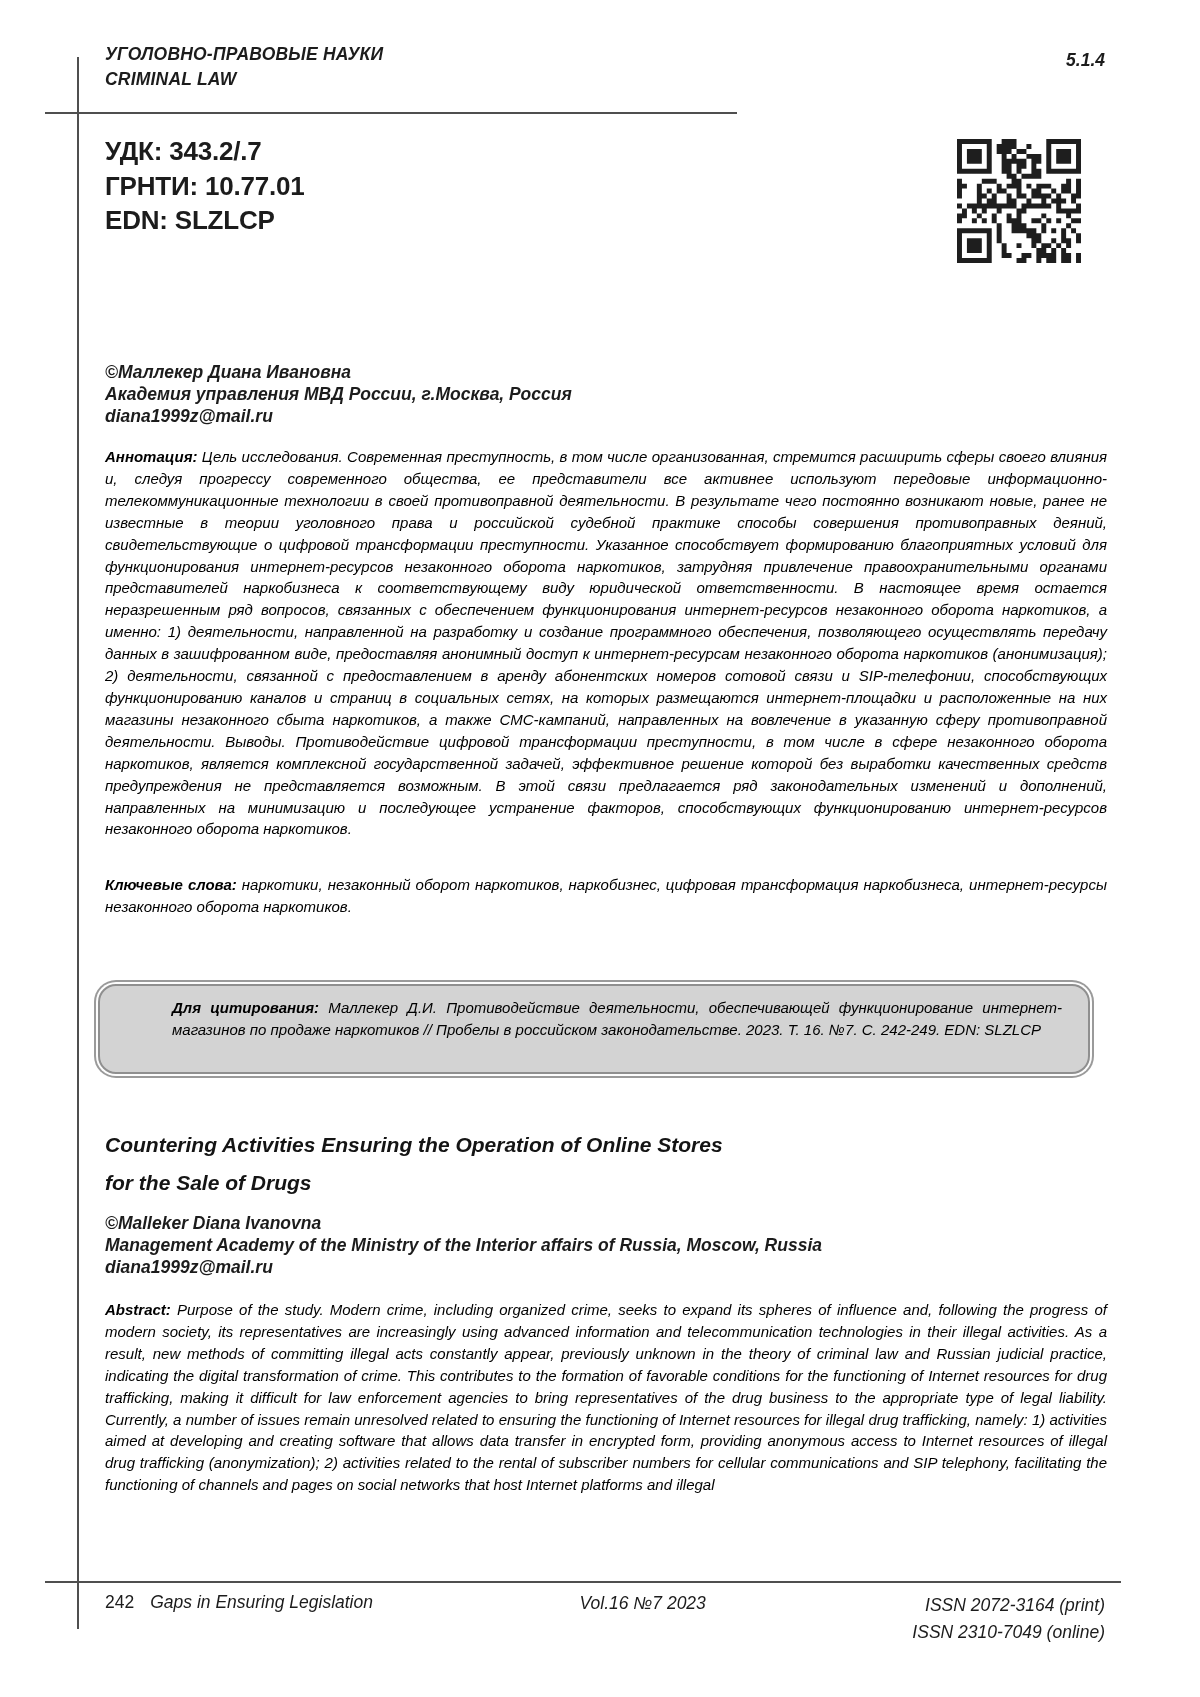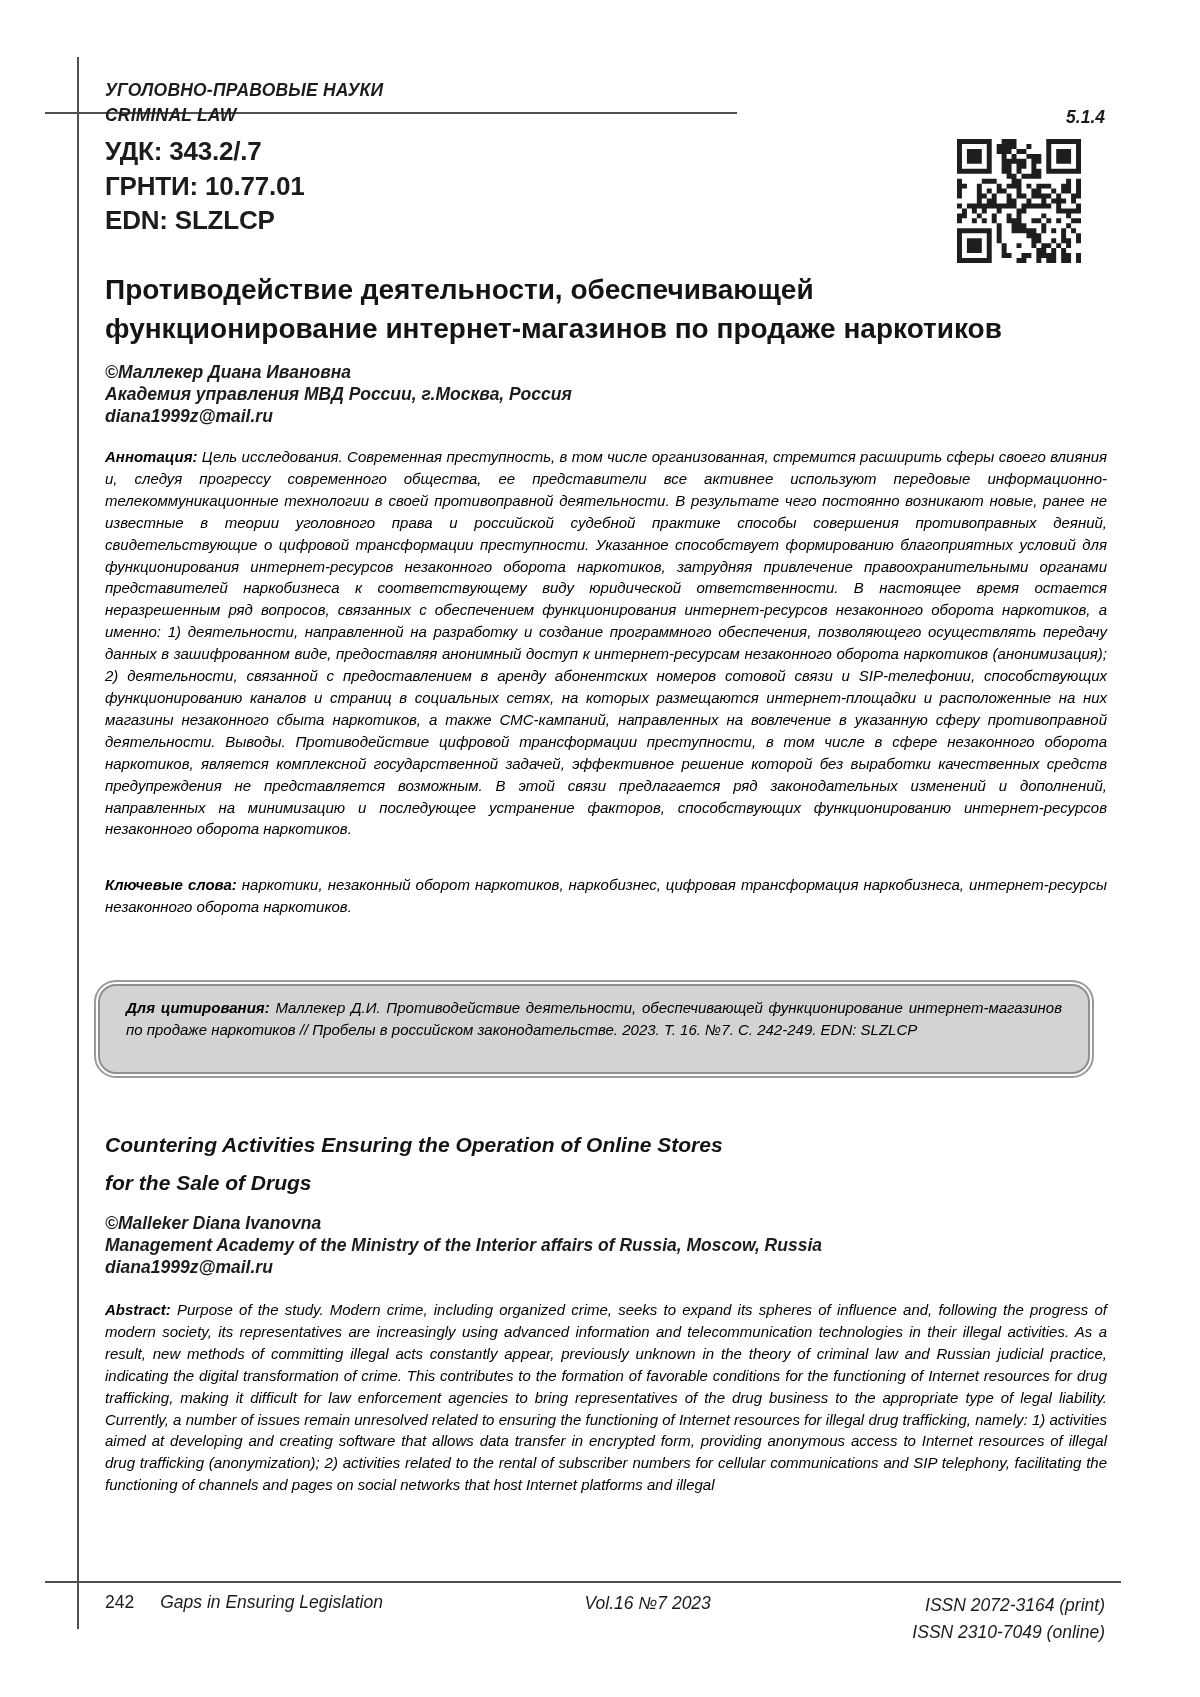--- a/index.html
+++ b/index.html
@@ -17,21 +17,21 @@
     position: absolute;
     left: 77px; top: 57px;
     width: 2px; height: 1572px;
     background: #4f4f4f;
   }
   .hrule { position: absolute; height: 2px; background: #4f4f4f; }
   .hrule-top { left: 45px; top: 112px; width: 692px; }
   .hrule-footer { left: 45px; top: 1581px; width: 1076px; }
 
   .header { position: absolute; left: 105px; top: 42px; width: 1000px;
-            display: flex; justify-content: space-between; align-items: flex-end; margin-top: 36px; }
+            display: flex; justify-content: space-between; align-items: flex-start; }
   .rubric { font-size: 17.5px; font-weight: bold; font-style: italic;
             line-height: 25px; letter-spacing: .2px; }
   .section-code { font-size: 17.5px; font-weight: bold; font-style: italic; padding-top: 8px; }
 
   .meta { position: absolute; left: 105px; top: 134px;
           font-size: 26px; font-weight: bold; line-height: 34.5px; letter-spacing: -.2px; }
 
   .qr { position: absolute; left: 957px; top: 139px; width: 124px; height: 124px; }
   .qr svg { width: 100%; height: 100%; fill: #1e1e1e; }
 
@@ -51,32 +51,32 @@
   .keywords-ru { position: absolute; left: 105px; top: 874px; width: 1002px; }
 
   .cite-box {
     position: absolute; left: 98px; top: 984px; width: 992px; min-height: 90px;
     background: #d3d3d3;
     border: 2px solid #8f8f8f;
     border-radius: 18px;
     box-shadow: 0 0 0 2px #fdfdfd, 0 0 0 4px #9a9a9a;
     padding: 11px 26px 10px 26px;
   }
-  .cite-box .body-text { line-height: 22.3px; }
+  .cite-box .body-text { line-height: 22.3px; margin-left: 46px; }
 
   .title-en { position: absolute; left: 105px; top: 1126px; width: 1000px;
               font-size: 21px; font-weight: bold; font-style: italic;
               line-height: 38px; color: #141414; }
 
   .abstract-en { position: absolute; left: 105px; top: 1299px; width: 1002px; }
 
   .footer { position: absolute; left: 105px; top: 1592px; width: 1000px;
             display: flex; justify-content: space-between; align-items: flex-start;
             font-size: 17.5px; font-style: italic; }
-  .f-left { display: flex; gap: 26px; align-items: baseline; }
+  .f-left { display: flex; gap: 16px; align-items: baseline; }
   .pgnum { font-style: normal; }
   .f-center { padding-top: 1px; }
   .f-right { text-align: right; line-height: 27px; }
 </style>
 </head>
 <body>
 
 <div class="page">
 
   <div class="vline"></div>
@@ -95,21 +95,20 @@
     <div>ГРНТИ: 10.77.01</div>
     <div>EDN: SLZLCP</div>
   </div>
 
   <div class="qr">
     <svg id="qr-svg" viewBox="0 0 100 100">
         <path d="M0.00 0.00h4.00v4.00h-4.00zM4.00 0.00h4.00v4.00h-4.00zM8.00 0.00h4.00v4.00h-4.00zM12.00 0.00h4.00v4.00h-4.00zM16.00 0.00h4.00v4.00h-4.00zM20.00 0.00h4.00v4.00h-4.00zM24.00 0.00h4.00v4.00h-4.00zM36.00 0.00h4.00v4.00h-4.00zM40.00 0.00h4.00v4.00h-4.00zM44.00 0.00h4.00v4.00h-4.00zM72.00 0.00h4.00v4.00h-4.00zM76.00 0.00h4.00v4.00h-4.00zM80.00 0.00h4.00v4.00h-4.00zM84.00 0.00h4.00v4.00h-4.00zM88.00 0.00h4.00v4.00h-4.00zM92.00 0.00h4.00v4.00h-4.00zM96.00 0.00h4.00v4.00h-4.00zM0.00 4.00h4.00v4.00h-4.00zM24.00 4.00h4.00v4.00h-4.00zM32.00 4.00h4.00v4.00h-4.00zM36.00 4.00h4.00v4.00h-4.00zM40.00 4.00h4.00v4.00h-4.00zM44.00 4.00h4.00v4.00h-4.00zM56.00 4.00h4.00v4.00h-4.00zM72.00 4.00h4.00v4.00h-4.00zM96.00 4.00h4.00v4.00h-4.00zM0.00 8.00h4.00v4.00h-4.00zM8.00 8.00h4.00v4.00h-4.00zM12.00 8.00h4.00v4.00h-4.00zM16.00 8.00h4.00v4.00h-4.00zM24.00 8.00h4.00v4.00h-4.00zM32.00 8.00h4.00v4.00h-4.00zM36.00 8.00h4.00v4.00h-4.00zM40.00 8.00h4.00v4.00h-4.00zM48.00 8.00h4.00v4.00h-4.00zM52.00 8.00h4.00v4.00h-4.00zM72.00 8.00h4.00v4.00h-4.00zM80.00 8.00h4.00v4.00h-4.00zM84.00 8.00h4.00v4.00h-4.00zM88.00 8.00h4.00v4.00h-4.00zM96.00 8.00h4.00v4.00h-4.00zM0.00 12.00h4.00v4.00h-4.00zM8.00 12.00h4.00v4.00h-4.00zM12.00 12.00h4.00v4.00h-4.00zM16.00 12.00h4.00v4.00h-4.00zM24.00 12.00h4.00v4.00h-4.00zM36.00 12.00h4.00v4.00h-4.00zM44.00 12.00h4.00v4.00h-4.00zM56.00 12.00h4.00v4.00h-4.00zM60.00 12.00h4.00v4.00h-4.00zM64.00 12.00h4.00v4.00h-4.00zM72.00 12.00h4.00v4.00h-4.00zM80.00 12.00h4.00v4.00h-4.00zM84.00 12.00h4.00v4.00h-4.00zM88.00 12.00h4.00v4.00h-4.00zM96.00 12.00h4.00v4.00h-4.00zM0.00 16.00h4.00v4.00h-4.00zM8.00 16.00h4.00v4.00h-4.00zM12.00 16.00h4.00v4.00h-4.00zM16.00 16.00h4.00v4.00h-4.00zM24.00 16.00h4.00v4.00h-4.00zM36.00 16.00h4.00v4.00h-4.00zM40.00 16.00h4.00v4.00h-4.00zM44.00 16.00h4.00v4.00h-4.00zM48.00 16.00h4.00v4.00h-4.00zM52.00 16.00h4.00v4.00h-4.00zM60.00 16.00h4.00v4.00h-4.00zM64.00 16.00h4.00v4.00h-4.00zM72.00 16.00h4.00v4.00h-4.00zM80.00 16.00h4.00v4.00h-4.00zM84.00 16.00h4.00v4.00h-4.00zM88.00 16.00h4.00v4.00h-4.00zM96.00 16.00h4.00v4.00h-4.00zM0.00 20.00h4.00v4.00h-4.00zM24.00 20.00h4.00v4.00h-4.00zM36.00 20.00h4.00v4.00h-4.00zM40.00 20.00h4.00v4.00h-4.00zM48.00 20.00h4.00v4.00h-4.00zM52.00 20.00h4.00v4.00h-4.00zM60.00 20.00h4.00v4.00h-4.00zM72.00 20.00h4.00v4.00h-4.00zM96.00 20.00h4.00v4.00h-4.00zM0.00 24.00h4.00v4.00h-4.00zM4.00 24.00h4.00v4.00h-4.00zM8.00 24.00h4.00v4.00h-4.00zM12.00 24.00h4.00v4.00h-4.00zM16.00 24.00h4.00v4.00h-4.00zM20.00 24.00h4.00v4.00h-4.00zM24.00 24.00h4.00v4.00h-4.00zM36.00 24.00h4.00v4.00h-4.00zM40.00 24.00h4.00v4.00h-4.00zM48.00 24.00h4.00v4.00h-4.00zM60.00 24.00h4.00v4.00h-4.00zM64.00 24.00h4.00v4.00h-4.00zM72.00 24.00h4.00v4.00h-4.00zM76.00 24.00h4.00v4.00h-4.00zM80.00 24.00h4.00v4.00h-4.00zM84.00 24.00h4.00v4.00h-4.00zM88.00 24.00h4.00v4.00h-4.00zM92.00 24.00h4.00v4.00h-4.00zM96.00 24.00h4.00v4.00h-4.00zM40.00 28.00h4.00v4.00h-4.00zM44.00 28.00h4.00v4.00h-4.00zM52.00 28.00h4.00v4.00h-4.00zM56.00 28.00h4.00v4.00h-4.00zM60.00 28.00h4.00v4.00h-4.00zM64.00 28.00h4.00v4.00h-4.00zM0.00 32.00h4.00v4.00h-4.00zM20.00 32.00h4.00v4.00h-4.00zM24.00 32.00h4.00v4.00h-4.00zM28.00 32.00h4.00v4.00h-4.00zM44.00 32.00h4.00v4.00h-4.00zM48.00 32.00h4.00v4.00h-4.00zM88.00 32.00h4.00v4.00h-4.00zM96.00 32.00h4.00v4.00h-4.00zM0.00 36.00h4.00v4.00h-4.00zM4.00 36.00h4.00v4.00h-4.00zM16.00 36.00h4.00v4.00h-4.00zM32.00 36.00h4.00v4.00h-4.00zM40.00 36.00h4.00v4.00h-4.00zM44.00 36.00h4.00v4.00h-4.00zM48.00 36.00h4.00v4.00h-4.00zM56.00 36.00h4.00v4.00h-4.00zM64.00 36.00h4.00v4.00h-4.00zM68.00 36.00h4.00v4.00h-4.00zM72.00 36.00h4.00v4.00h-4.00zM84.00 36.00h4.00v4.00h-4.00zM88.00 36.00h4.00v4.00h-4.00zM96.00 36.00h4.00v4.00h-4.00zM0.00 40.00h4.00v4.00h-4.00zM16.00 40.00h4.00v4.00h-4.00zM24.00 40.00h4.00v4.00h-4.00zM32.00 40.00h4.00v4.00h-4.00zM36.00 40.00h4.00v4.00h-4.00zM48.00 40.00h4.00v4.00h-4.00zM60.00 40.00h4.00v4.00h-4.00zM64.00 40.00h4.00v4.00h-4.00zM76.00 40.00h4.00v4.00h-4.00zM84.00 40.00h4.00v4.00h-4.00zM88.00 40.00h4.00v4.00h-4.00zM96.00 40.00h4.00v4.00h-4.00zM0.00 44.00h4.00v4.00h-4.00zM16.00 44.00h4.00v4.00h-4.00zM20.00 44.00h4.00v4.00h-4.00zM28.00 44.00h4.00v4.00h-4.00zM40.00 44.00h4.00v4.00h-4.00zM48.00 44.00h4.00v4.00h-4.00zM52.00 44.00h4.00v4.00h-4.00zM60.00 44.00h4.00v4.00h-4.00zM64.00 44.00h4.00v4.00h-4.00zM68.00 44.00h4.00v4.00h-4.00zM72.00 44.00h4.00v4.00h-4.00zM80.00 44.00h4.00v4.00h-4.00zM92.00 44.00h4.00v4.00h-4.00zM96.00 44.00h4.00v4.00h-4.00zM16.00 48.00h4.00v4.00h-4.00zM24.00 48.00h4.00v4.00h-4.00zM28.00 48.00h4.00v4.00h-4.00zM40.00 48.00h4.00v4.00h-4.00zM44.00 48.00h4.00v4.00h-4.00zM56.00 48.00h4.00v4.00h-4.00zM68.00 48.00h4.00v4.00h-4.00zM76.00 48.00h4.00v4.00h-4.00zM80.00 48.00h4.00v4.00h-4.00zM84.00 48.00h4.00v4.00h-4.00zM92.00 48.00h4.00v4.00h-4.00zM0.00 52.00h4.00v4.00h-4.00zM8.00 52.00h4.00v4.00h-4.00zM12.00 52.00h4.00v4.00h-4.00zM16.00 52.00h4.00v4.00h-4.00zM20.00 52.00h4.00v4.00h-4.00zM24.00 52.00h4.00v4.00h-4.00zM28.00 52.00h4.00v4.00h-4.00zM32.00 52.00h4.00v4.00h-4.00zM36.00 52.00h4.00v4.00h-4.00zM40.00 52.00h4.00v4.00h-4.00zM44.00 52.00h4.00v4.00h-4.00zM52.00 52.00h4.00v4.00h-4.00zM56.00 52.00h4.00v4.00h-4.00zM60.00 52.00h4.00v4.00h-4.00zM64.00 52.00h4.00v4.00h-4.00zM68.00 52.00h4.00v4.00h-4.00zM72.00 52.00h4.00v4.00h-4.00zM80.00 52.00h4.00v4.00h-4.00zM96.00 52.00h4.00v4.00h-4.00zM4.00 56.00h4.00v4.00h-4.00zM12.00 56.00h4.00v4.00h-4.00zM20.00 56.00h4.00v4.00h-4.00zM32.00 56.00h4.00v4.00h-4.00zM48.00 56.00h4.00v4.00h-4.00zM52.00 56.00h4.00v4.00h-4.00zM80.00 56.00h4.00v4.00h-4.00zM84.00 56.00h4.00v4.00h-4.00zM88.00 56.00h4.00v4.00h-4.00zM92.00 56.00h4.00v4.00h-4.00zM96.00 56.00h4.00v4.00h-4.00zM0.00 60.00h4.00v4.00h-4.00zM4.00 60.00h4.00v4.00h-4.00zM16.00 60.00h4.00v4.00h-4.00zM28.00 60.00h4.00v4.00h-4.00zM40.00 60.00h4.00v4.00h-4.00zM48.00 60.00h4.00v4.00h-4.00zM68.00 60.00h4.00v4.00h-4.00zM88.00 60.00h4.00v4.00h-4.00zM0.00 64.00h4.00v4.00h-4.00zM12.00 64.00h4.00v4.00h-4.00zM20.00 64.00h4.00v4.00h-4.00zM28.00 64.00h4.00v4.00h-4.00zM40.00 64.00h4.00v4.00h-4.00zM44.00 64.00h4.00v4.00h-4.00zM48.00 64.00h4.00v4.00h-4.00zM60.00 64.00h4.00v4.00h-4.00zM64.00 64.00h4.00v4.00h-4.00zM72.00 64.00h4.00v4.00h-4.00zM80.00 64.00h4.00v4.00h-4.00zM92.00 64.00h4.00v4.00h-4.00zM96.00 64.00h4.00v4.00h-4.00zM32.00 68.00h4.00v4.00h-4.00zM44.00 68.00h4.00v4.00h-4.00zM48.00 68.00h4.00v4.00h-4.00zM52.00 68.00h4.00v4.00h-4.00zM68.00 68.00h4.00v4.00h-4.00zM88.00 68.00h4.00v4.00h-4.00zM0.00 72.00h4.00v4.00h-4.00zM4.00 72.00h4.00v4.00h-4.00zM8.00 72.00h4.00v4.00h-4.00zM12.00 72.00h4.00v4.00h-4.00zM16.00 72.00h4.00v4.00h-4.00zM20.00 72.00h4.00v4.00h-4.00zM24.00 72.00h4.00v4.00h-4.00zM32.00 72.00h4.00v4.00h-4.00zM44.00 72.00h4.00v4.00h-4.00zM48.00 72.00h4.00v4.00h-4.00zM52.00 72.00h4.00v4.00h-4.00zM56.00 72.00h4.00v4.00h-4.00zM60.00 72.00h4.00v4.00h-4.00zM68.00 72.00h4.00v4.00h-4.00zM76.00 72.00h4.00v4.00h-4.00zM84.00 72.00h4.00v4.00h-4.00zM92.00 72.00h4.00v4.00h-4.00zM0.00 76.00h4.00v4.00h-4.00zM24.00 76.00h4.00v4.00h-4.00zM32.00 76.00h4.00v4.00h-4.00zM56.00 76.00h4.00v4.00h-4.00zM60.00 76.00h4.00v4.00h-4.00zM64.00 76.00h4.00v4.00h-4.00zM84.00 76.00h4.00v4.00h-4.00zM96.00 76.00h4.00v4.00h-4.00zM0.00 80.00h4.00v4.00h-4.00zM8.00 80.00h4.00v4.00h-4.00zM12.00 80.00h4.00v4.00h-4.00zM16.00 80.00h4.00v4.00h-4.00zM24.00 80.00h4.00v4.00h-4.00zM32.00 80.00h4.00v4.00h-4.00zM60.00 80.00h4.00v4.00h-4.00zM64.00 80.00h4.00v4.00h-4.00zM76.00 80.00h4.00v4.00h-4.00zM84.00 80.00h4.00v4.00h-4.00zM88.00 80.00h4.00v4.00h-4.00zM96.00 80.00h4.00v4.00h-4.00zM0.00 84.00h4.00v4.00h-4.00zM8.00 84.00h4.00v4.00h-4.00zM12.00 84.00h4.00v4.00h-4.00zM16.00 84.00h4.00v4.00h-4.00zM24.00 84.00h4.00v4.00h-4.00zM36.00 84.00h4.00v4.00h-4.00zM48.00 84.00h4.00v4.00h-4.00zM60.00 84.00h4.00v4.00h-4.00zM68.00 84.00h4.00v4.00h-4.00zM72.00 84.00h4.00v4.00h-4.00zM80.00 84.00h4.00v4.00h-4.00zM88.00 84.00h4.00v4.00h-4.00zM0.00 88.00h4.00v4.00h-4.00zM8.00 88.00h4.00v4.00h-4.00zM12.00 88.00h4.00v4.00h-4.00zM16.00 88.00h4.00v4.00h-4.00zM24.00 88.00h4.00v4.00h-4.00zM36.00 88.00h4.00v4.00h-4.00zM64.00 88.00h4.00v4.00h-4.00zM68.00 88.00h4.00v4.00h-4.00zM76.00 88.00h4.00v4.00h-4.00zM84.00 88.00h4.00v4.00h-4.00zM0.00 92.00h4.00v4.00h-4.00zM24.00 92.00h4.00v4.00h-4.00zM36.00 92.00h4.00v4.00h-4.00zM40.00 92.00h4.00v4.00h-4.00zM52.00 92.00h4.00v4.00h-4.00zM56.00 92.00h4.00v4.00h-4.00zM64.00 92.00h4.00v4.00h-4.00zM68.00 92.00h4.00v4.00h-4.00zM72.00 92.00h4.00v4.00h-4.00zM76.00 92.00h4.00v4.00h-4.00zM84.00 92.00h4.00v4.00h-4.00zM88.00 92.00h4.00v4.00h-4.00zM96.00 92.00h4.00v4.00h-4.00zM0.00 96.00h4.00v4.00h-4.00zM4.00 96.00h4.00v4.00h-4.00zM8.00 96.00h4.00v4.00h-4.00zM12.00 96.00h4.00v4.00h-4.00zM16.00 96.00h4.00v4.00h-4.00zM20.00 96.00h4.00v4.00h-4.00zM24.00 96.00h4.00v4.00h-4.00zM48.00 96.00h4.00v4.00h-4.00zM52.00 96.00h4.00v4.00h-4.00zM64.00 96.00h4.00v4.00h-4.00zM72.00 96.00h4.00v4.00h-4.00zM76.00 96.00h4.00v4.00h-4.00zM84.00 96.00h4.00v4.00h-4.00zM88.00 96.00h4.00v4.00h-4.00zM96.00 96.00h4.00v4.00h-4.00z"></path>
       </svg>
   </div>
 
-  <h1 class="title-ru"><span>Противодействие деятельности, обеспечивающей</span><br><span>функционирование интернет-магазинов по продаже наркотиков</span></h1>
 
   <div class="authors authors-ru">
     <div>©Маллекер Диана Ивановна</div>
     <div>Академия управления МВД России, г.Москва, Россия</div>
     <div>diana1999z@mail.ru</div>
   </div>
 
   <p class="body-text abstract-ru" lang="ru"><b class="lbl">Аннотация:</b><span> Цель исследования. Современная преступность, в том числе организованная, стремится расширить сферы своего влияния и, следуя прогрессу современного общества, ее представители все активнее используют передовые информационно-телекоммуникационные технологии в своей противоправной деятельности. В результате чего постоянно возникают новые, ранее не известные в теории уголовного права и российской судебной практике способы совершения противоправных деяний, свидетельствующие о цифровой трансформации преступности. Указанное способствует формированию благоприятных условий для функционирования интернет-ресурсов незаконного оборота наркотиков, затрудняя привлечение правоохранительными органами представителей наркобизнеса к соответствующему виду юридической ответственности. В настоящее время остается неразрешенным ряд вопросов, связанных с обеспечением функционирования интернет-ресурсов незаконного оборота наркотиков, а именно: 1) деятельности, направленной на разработку и создание программного обеспечения, позволяющего осуществлять передачу данных в зашифрованном виде, предоставляя анонимный доступ к интернет-ресурсам незаконного оборота наркотиков (анонимизация); 2) деятельности, связанной с предоставлением в аренду абонентских номеров сотовой связи и SIP-телефонии, способствующих функционированию каналов и страниц в социальных сетях, на которых размещаются интернет-площадки и расположенные на них магазины незаконного сбыта наркотиков, а также СМС-кампаний, направленных на вовлечение в указанную сферу противоправной деятельности. Выводы. Противодействие цифровой трансформации преступности, в том числе в сфере незаконного оборота наркотиков, является комплексной государственной задачей, эффективное решение которой без выработки качественных средств предупреждения не представляется возможным. В этой связи предлагается ряд законодательных изменений и дополнений, направленных на минимизацию и последующее устранение факторов, способствующих функционированию интернет-ресурсов незаконного оборота наркотиков.</span></p>
 
   <p class="body-text keywords-ru" lang="ru"><b class="lbl">Ключевые слова:</b><span> наркотики, незаконный оборот наркотиков, наркобизнес, цифровая трансформация наркобизнеса, интернет-ресурсы незаконного оборота наркотиков.</span></p>

